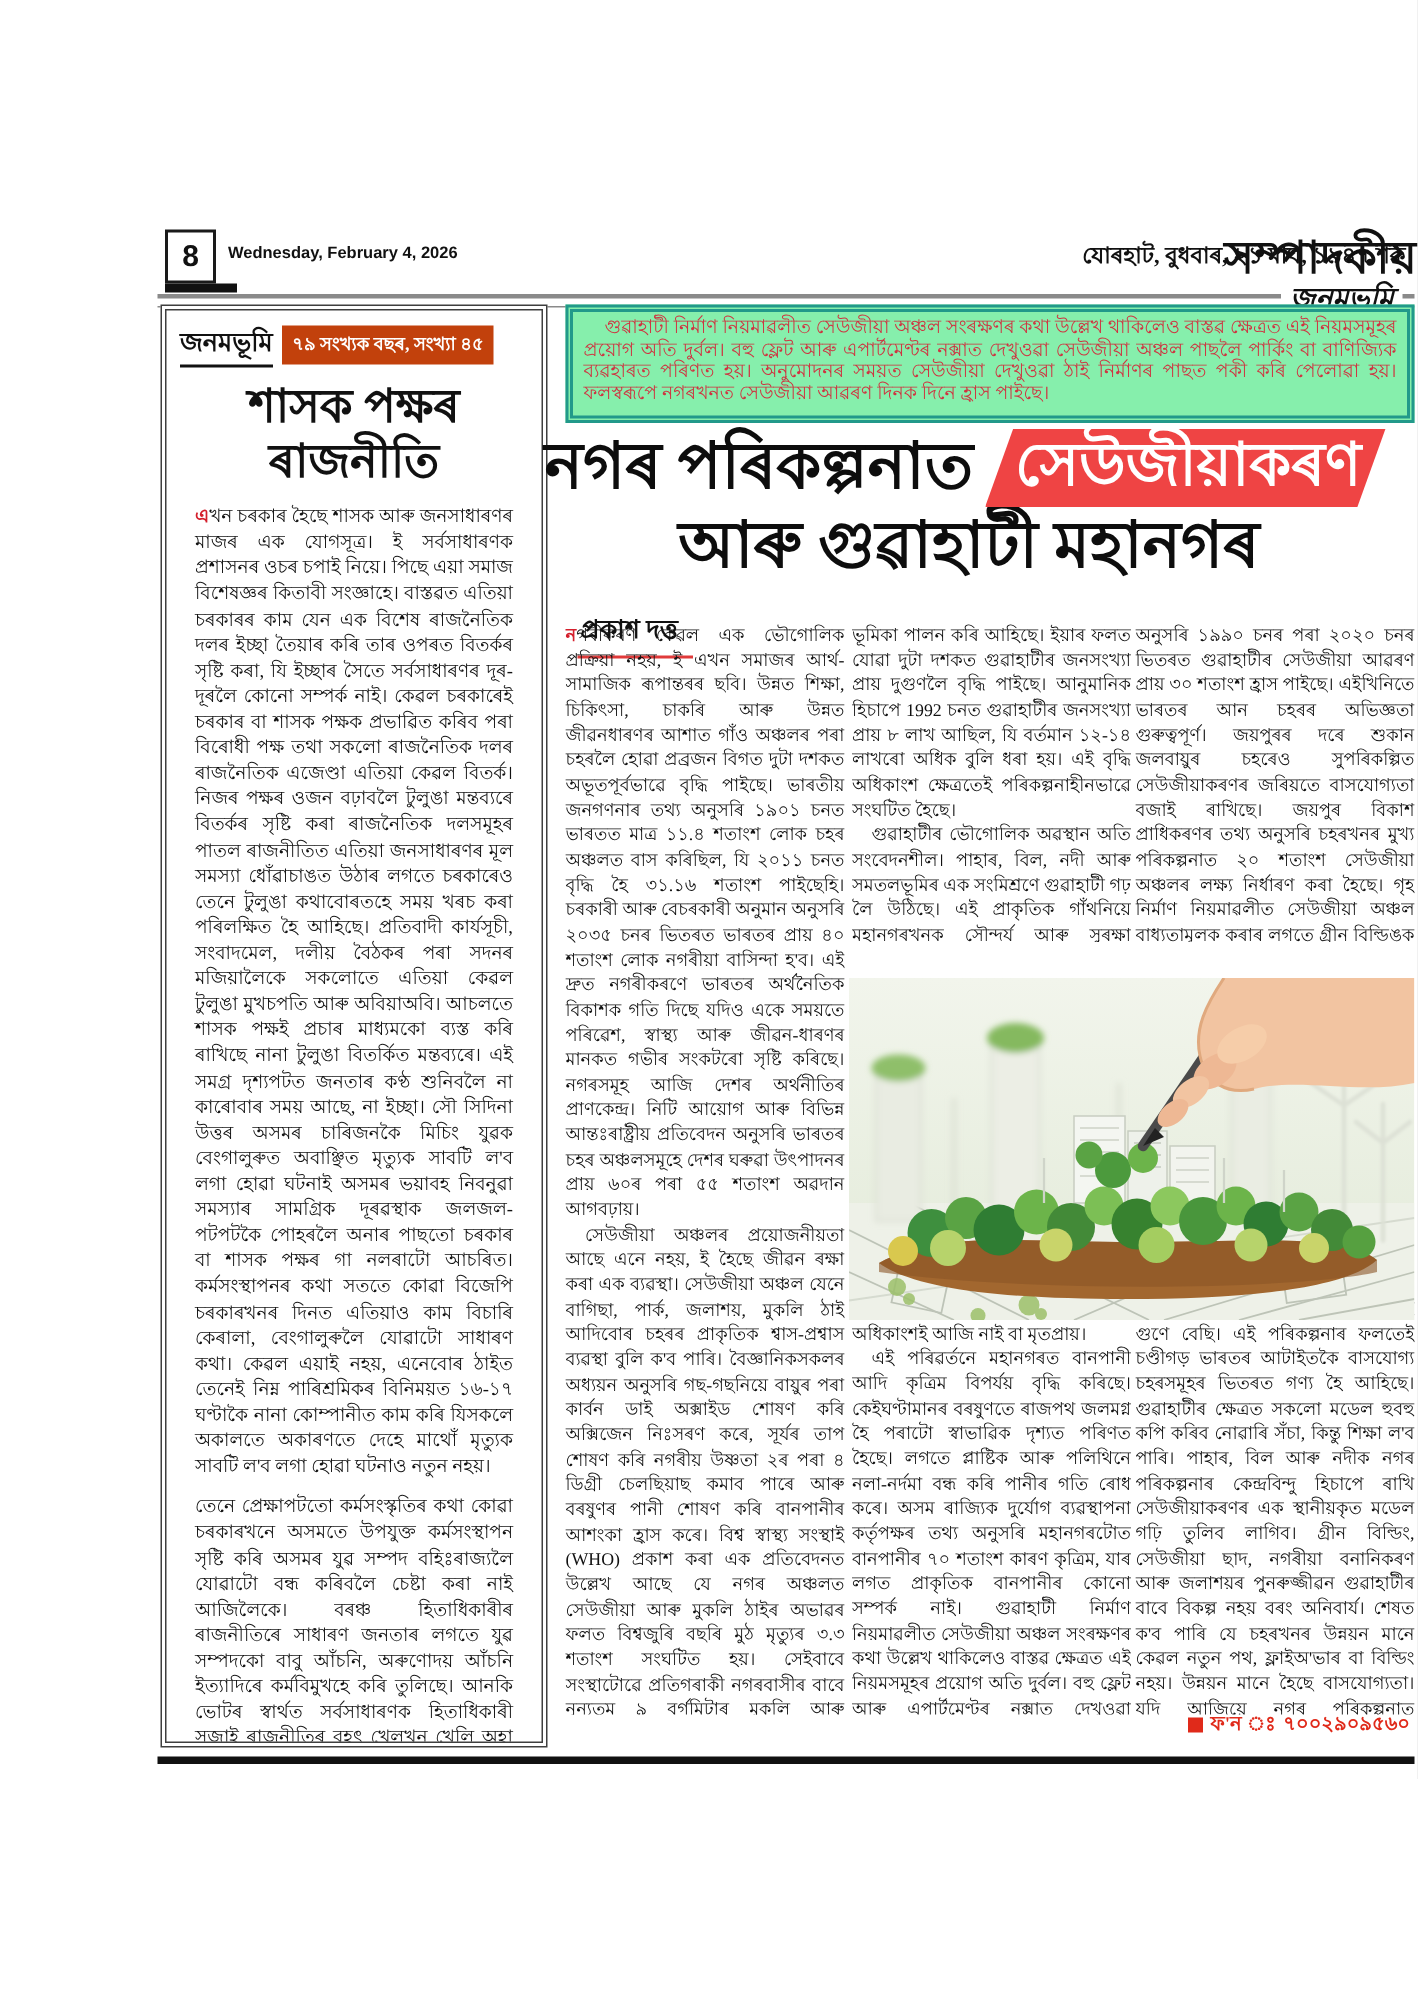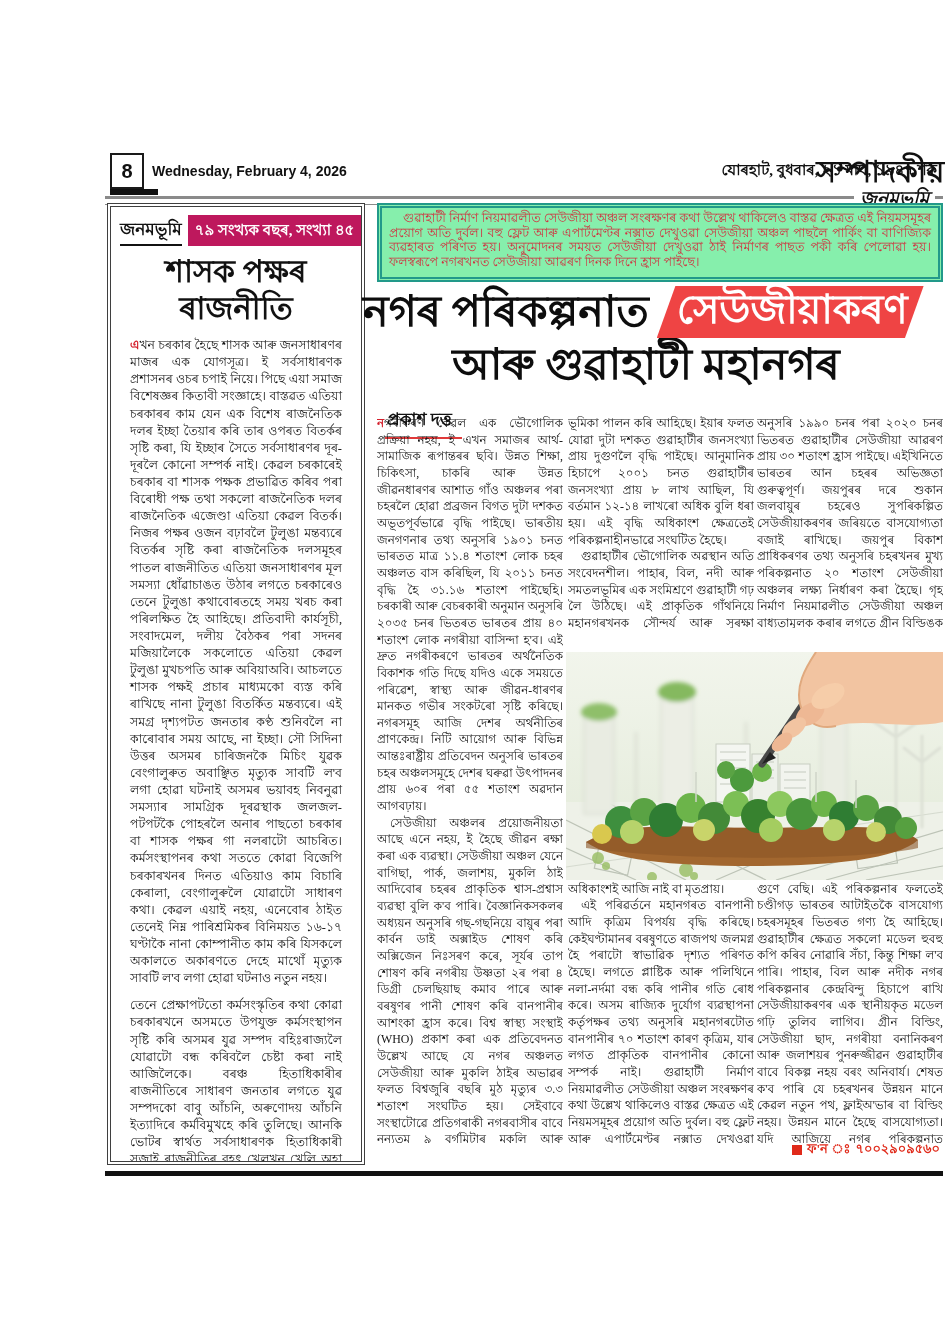--- a/index.html
+++ b/index.html
@@ -4,35 +4,35 @@
 <style>
   html,body{margin:0;padding:0;background:#e8e8e8;}
   .page{position:relative;width:945px;height:1337px;background:#ffffff;margin:0 auto;
         font-family:"Liberation Serif",serif;color:#111;overflow:hidden;}
   
   .pageno-box{position:absolute;left:110px;top:153px;width:30px;height:32px;border:2px solid #1a1a1a;
               display:flex;align-items:center;justify-content:center;font-size:20px;font-weight:bold;
               font-family:"Liberation Sans",sans-serif;}
   .pageno-bar{position:absolute;left:110px;top:189px;width:48px;height:6px;background:#111;}
   .date-en{position:absolute;left:152px;top:163px;font-family:"Liberation Sans",sans-serif;
-           font-weight:bold;font-size:14px;}
+           font-weight:bold;font-size:11px;}
   .section-title{position:absolute;left:0;top:148px;width:945px;text-align:right;
                  font-size:30px;font-weight:800;letter-spacing:.5px;}
   .date-as{position:absolute;right:8px;top:158px;font-size:15px;font-weight:bold;text-align:right;}
   .head-rule{position:absolute;left:105px;top:196px;width:838px;height:5px;
              border-top:3px solid #8a8a8a;border-bottom:1px solid #8a8a8a;}
   .head-masthead{position:absolute;right:10px;top:184px;font-size:19px;font-weight:800;
                  font-style:italic;background:#fff;padding:0 6px;}
   
   .editorial{position:absolute;left:107px;top:203px;width:258px;height:962px;
              border:4px double #3f3f3f;background:#fff;box-sizing:border-box;
              padding:8px 9px 6px 9px;overflow:hidden;}
   .ed-head{display:flex;align-items:center;gap:6px;margin-bottom:8px;}
   .ed-logo{font-size:17px;font-weight:800;border-bottom:2px solid #111;white-space:nowrap;}
-  .ed-issue{background:#be185d;color:#fff;font-size:15px;font-weight:bold;
+  .ed-issue{background:#c2410c;color:#fff;font-size:12px;font-weight:bold;
             padding:3px 7px;white-space:nowrap;}
   .ed-title{text-align:center;font-size:31px;line-height:1.18;font-weight:800;margin:4px 0 10px 0;}
   .ed-body{font-size:12.4px;line-height:1.38;text-align:justify;}
   .ed-body p{margin:10px;}
   .dropcap{color:#d41f2c;font-weight:bold;}
   
   .intro-box{position:absolute;left:377px;top:203px;width:566px;height:79px;box-sizing:border-box;
              border:5px double #22998a;background:#86efac;color:#cf3340;
              font-size:12.6px;line-height:1.16;text-align:justify;padding:3px 7px;overflow:hidden;}
   .intro-box p{margin:0;text-indent:14px;}
@@ -105,21 +105,21 @@
   <div class="byline">প্ৰকাশ দত্ত</div>
 
   <div class="col col-a">
     <p class="noindent"><span class="dropcap">ন</span><span>গৰীকৰণ কেৱল এক ভৌগোলিক প্ৰক্ৰিয়া নহয়, ই এখন সমাজৰ আৰ্থ-সামাজিক ৰূপান্তৰৰ ছবি। উন্নত শিক্ষা, চিকিৎসা, চাকৰি আৰু উন্নত জীৱনধাৰণৰ আশাত গাঁও অঞ্চলৰ পৰা চহৰলৈ হোৱা প্ৰব্ৰজন বিগত দুটা দশকত অভূতপূৰ্বভাৱে বৃদ্ধি পাইছে। ভাৰতীয় জনগণনাৰ তথ্য অনুসৰি ১৯০১ চনত ভাৰতত মাত্ৰ ১১.৪ শতাংশ লোক চহৰ অঞ্চলত বাস কৰিছিল, যি ২০১১ চনত বৃদ্ধি হৈ ৩১.১৬ শতাংশ পাইছেহি। চৰকাৰী আৰু বেচৰকাৰী অনুমান অনুসৰি ২০৩৫ চনৰ ভিতৰত ভাৰতৰ প্ৰায় ৪০ শতাংশ লোক নগৰীয়া বাসিন্দা হ'ব। এই দ্ৰুত নগৰীকৰণে ভাৰতৰ অৰ্থনৈতিক বিকাশক গতি দিছে যদিও একে সময়তে পৰিৱেশ, স্বাস্থ্য আৰু জীৱন-ধাৰণৰ মানকত গভীৰ সংকটৰো সৃষ্টি কৰিছে। নগৰসমূহ আজি দেশৰ অৰ্থনীতিৰ প্ৰাণকেন্দ্ৰ। নিটি আয়োগ আৰু বিভিন্ন আন্তঃৰাষ্ট্ৰীয় প্ৰতিবেদন অনুসৰি ভাৰতৰ চহৰ অঞ্চলসমূহে দেশৰ ঘৰুৱা উৎপাদনৰ প্ৰায় ৬০ৰ পৰা ৫৫ শতাংশ অৱদান আগবঢ়ায়।</span></p>
     <p>সেউজীয়া অঞ্চলৰ প্ৰয়োজনীয়তা আছে এনে নহয়, ই হৈছে জীৱন ৰক্ষা কৰা এক ব্যৱস্থা। সেউজীয়া অঞ্চল যেনে বাগিছা, পাৰ্ক, জলাশয়, মুকলি ঠাই আদিবোৰ চহৰৰ প্ৰাকৃতিক শ্বাস-প্ৰশ্বাস ব্যৱস্থা বুলি ক'ব পাৰি। বৈজ্ঞানিকসকলৰ অধ্যয়ন অনুসৰি গছ-গছনিয়ে বায়ুৰ পৰা কাৰ্বন ডাই অক্সাইড শোষণ কৰি অক্সিজেন নিঃসৰণ কৰে, সূৰ্যৰ তাপ শোষণ কৰি নগৰীয় উষ্ণতা ২ৰ পৰা ৪ ডিগ্ৰী চেলছিয়াছ কমাব পাৰে আৰু বৰষুণৰ পানী শোষণ কৰি বানপানীৰ আশংকা হ্ৰাস কৰে। বিশ্ব স্বাস্থ্য সংস্থাই (WHO) প্ৰকাশ কৰা এক প্ৰতিবেদনত উল্লেখ আছে যে নগৰ অঞ্চলত সেউজীয়া আৰু মুকলি ঠাইৰ অভাৱৰ ফলত বিশ্বজুৰি বছৰি মুঠ মৃত্যুৰ ৩.৩ শতাংশ সংঘটিত হয়। সেইবাবে সংস্থাটোৱে প্ৰতিগৰাকী নগৰবাসীৰ বাবে নূন্যতম ৯ বৰ্গমিটাৰ মুকলি আৰু সেউজীয়া ঠাই থাকিব লাগে বুলি পৰামৰ্শ দিছে।</p>
 
   </div>
 
   <div class="col col-b">
     <div class="chunk-top-b">
-      <p class="noindent">ভূমিকা পালন কৰি আহিছে। ইয়াৰ ফলত যোৱা দুটা দশকত গুৱাহাটীৰ জনসংখ্যা প্ৰায় দুগুণলৈ বৃদ্ধি পাইছে। আনুমানিক হিচাপে ২০০১ চনত গুৱাহাটীৰ জনসংখ্যা প্ৰায় ৮ লাখ আছিল, যি বৰ্তমান ১২-১৪ লাখৰো অধিক বুলি ধৰা হয়। এই বৃদ্ধি অধিকাংশ ক্ষেত্ৰতেই পৰিকল্পনাহীনভাৱে সংঘটিত হৈছে।</p>
+      <p class="noindent">ভূমিকা পালন কৰি আহিছে। ইয়াৰ ফলত যোৱা দুটা দশকত গুৱাহাটীৰ জনসংখ্যা প্ৰায় দুগুণলৈ বৃদ্ধি পাইছে। আনুমানিক হিচাপে 1992 চনত গুৱাহাটীৰ জনসংখ্যা প্ৰায় ৮ লাখ আছিল, যি বৰ্তমান ১২-১৪ লাখৰো অধিক বুলি ধৰা হয়। এই বৃদ্ধি অধিকাংশ ক্ষেত্ৰতেই পৰিকল্পনাহীনভাৱে সংঘটিত হৈছে।</p>
       <p>গুৱাহাটীৰ ভৌগোলিক অৱস্থান অতি সংবেদনশীল। পাহাৰ, বিল, নদী আৰু সমতলভূমিৰ এক সংমিশ্ৰণে গুৱাহাটী গঢ় লৈ উঠিছে। এই প্ৰাকৃতিক গাঁথনিয়ে মহানগৰখনক সৌন্দৰ্য আৰু সুৰক্ষা দিছিল। কিন্তু অযথা পাহাৰ কাটি বসতিস্থল নিৰ্মাণ, বিল আৰু জলাশয় দখল, নলা-নৰ্দমা বন্ধ কৰা আৰু অতিমাত্ৰা কংক্ৰিট ব্যৱহাৰৰ ফলত প্ৰাকৃতিক সুৰক্ষা ব্যৱস্থা ধ্বংস হৈ পৰিছে। আন্তঃৰাষ্ট্ৰীয় গুৰুত্বৰ 'ৰামছাৰ' (Ramasar Site) জলাহভূমি দিপৰ বিল আজি দখল, প্ৰদূষণ আৰু সংকোচনৰ সন্মুখীন। এটা সময়ত গুৱাহাটীৰ প্ৰাকৃতিক জল নিষ্কাশন ব্যৱস্থাৰ অংশ আছিল সৰু-</p>
     </div>
     <div class="chunk-gap"></div>
     <div class="chunk-bot">
       <p class="noindent">ডাঙৰ বিলসমূহ কিন্তু সেইবোৰৰ অধিকাংশই আজি নাই বা মৃতপ্ৰায়।</p>
       <p>এই পৰিৱৰ্তনে মহানগৰত বানপানী আদি কৃত্ৰিম বিপৰ্যয় বৃদ্ধি কৰিছে। কেইঘণ্টামানৰ বৰষুণতে ৰাজপথ জলমগ্ন হৈ পৰাটো স্বাভাৱিক দৃশ্যত পৰিণত হৈছে। লগতে প্লাষ্টিক আৰু পলিথিনে নলা-নৰ্দমা বন্ধ কৰি পানীৰ গতি ৰোধ কৰে। অসম ৰাজ্যিক দুৰ্যোগ ব্যৱস্থাপনা কৰ্তৃপক্ষৰ তথ্য অনুসৰি মহানগৰটোত বানপানীৰ ৭০ শতাংশ কাৰণ কৃত্ৰিম, যাৰ লগত প্ৰাকৃতিক বানপানীৰ কোনো সম্পৰ্ক নাই। গুৱাহাটী নিৰ্মাণ নিয়মাৱলীত সেউজীয়া অঞ্চল সংৰক্ষণৰ কথা উল্লেখ থাকিলেও বাস্তৱ ক্ষেত্ৰত এই নিয়মসমূহৰ প্ৰয়োগ অতি দুৰ্বল। বহু ফ্লেট আৰু এপাৰ্টমেণ্টৰ নক্সাত দেখুওৱা সেউজীয়া অঞ্চল পাছলৈ পাৰ্কিং বা বাণিজ্যিক ব্যৱহাৰত পৰিণত হয়। অনুমোদনৰ সময়ত সেউজীয়া দেখুওৱা ঠাই নিৰ্মাণৰ পাছত পকী কৰি পেলোৱা হয়। ফলস্বৰূপে নগৰখনত সেউজীয়া আৱৰণ দিনক দিনে হ্ৰাস পাইছে। উপগ্ৰহ চিত্ৰ বিশ্লেষণ</p>
     </div>
   </div>
 
   <div class="col col-c">

